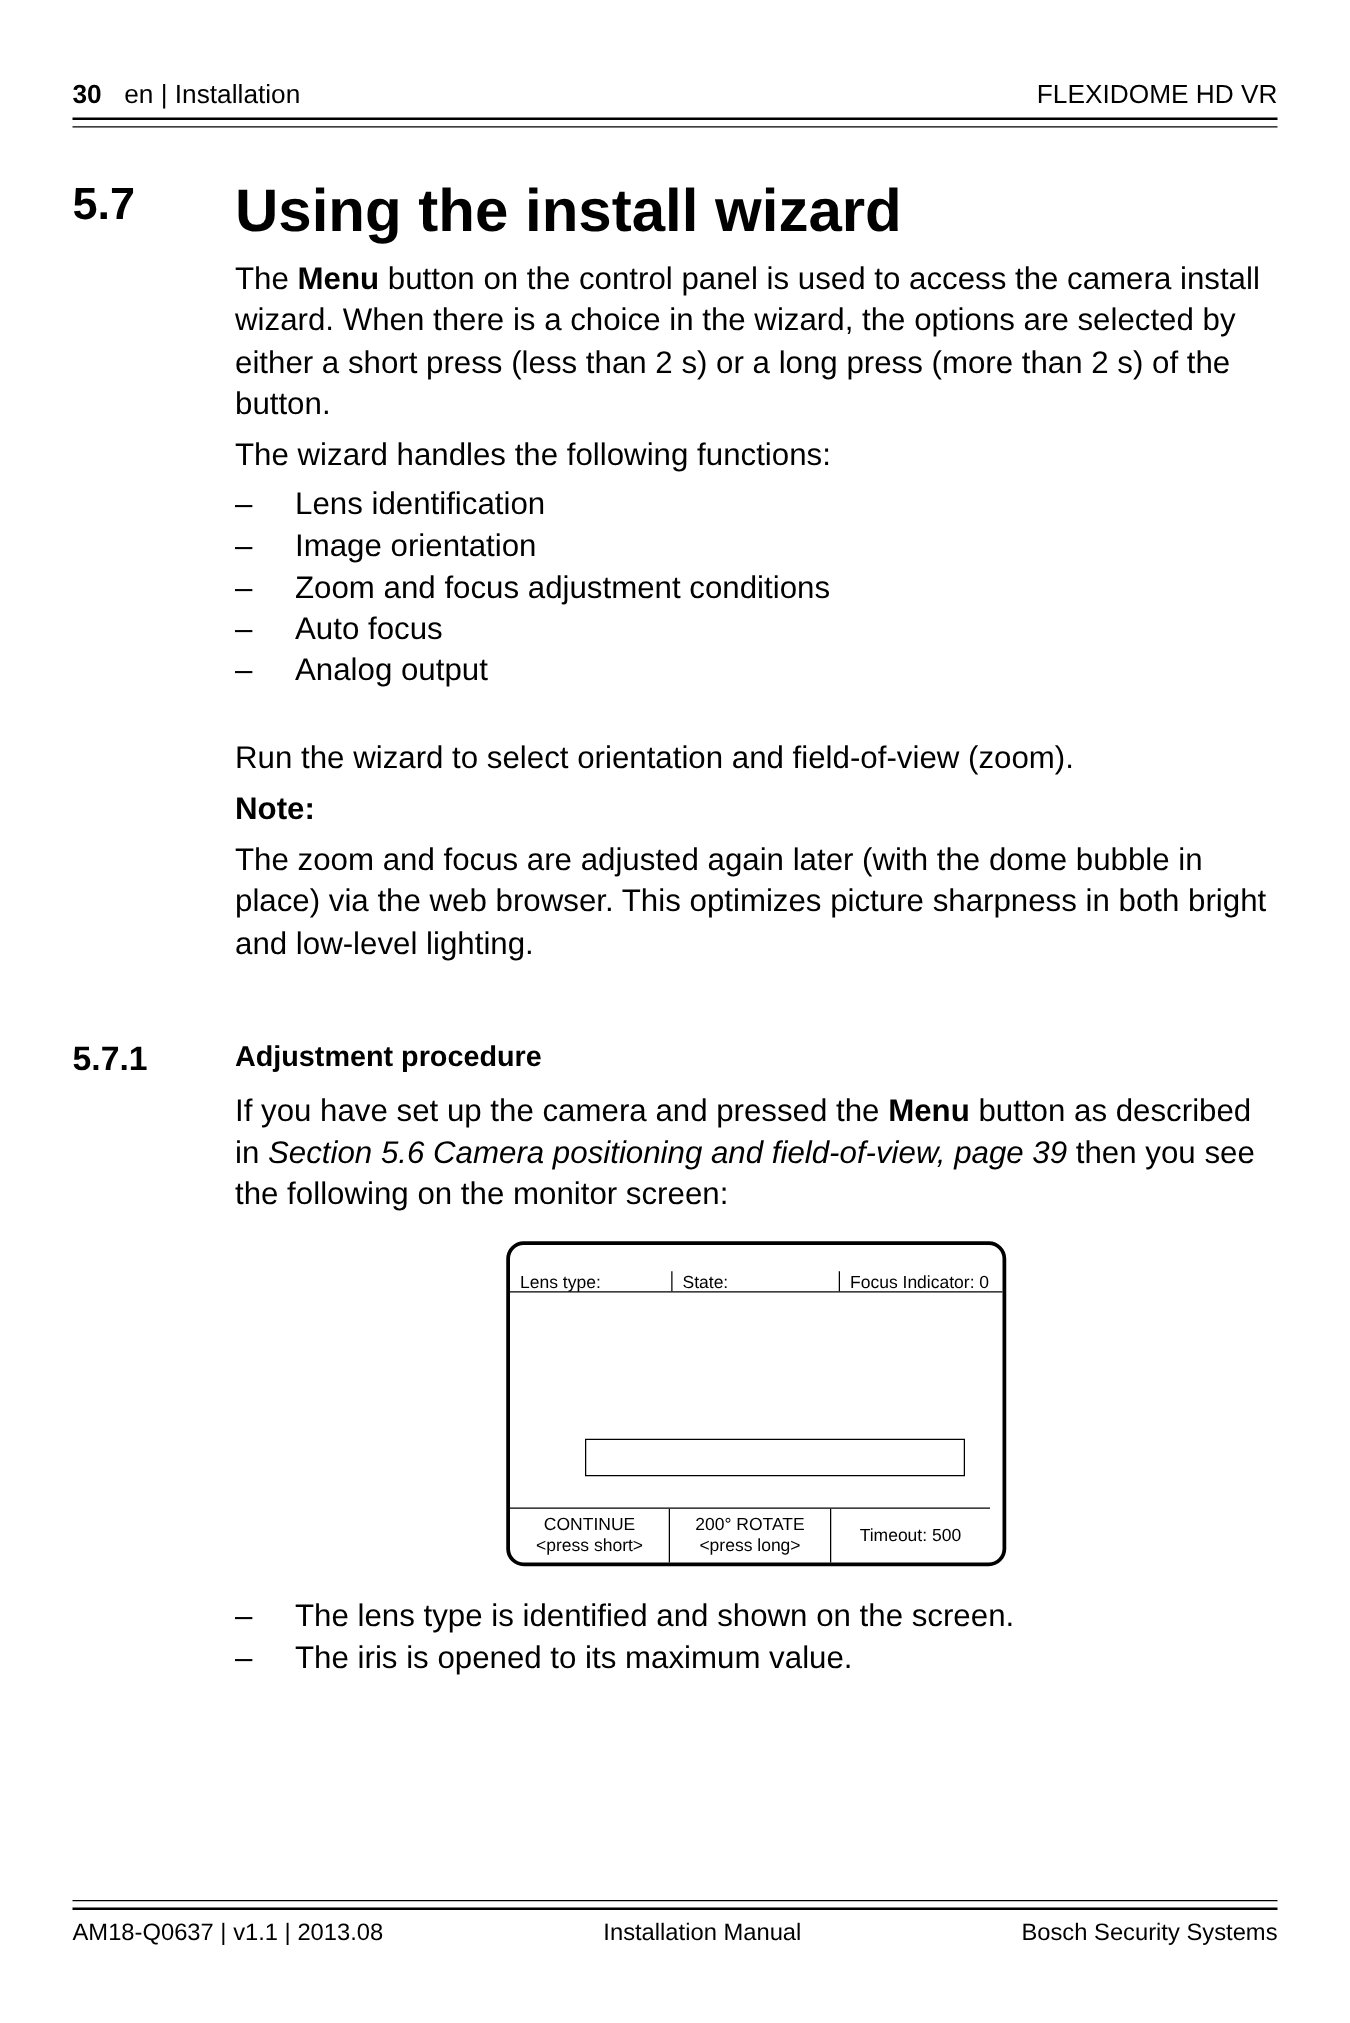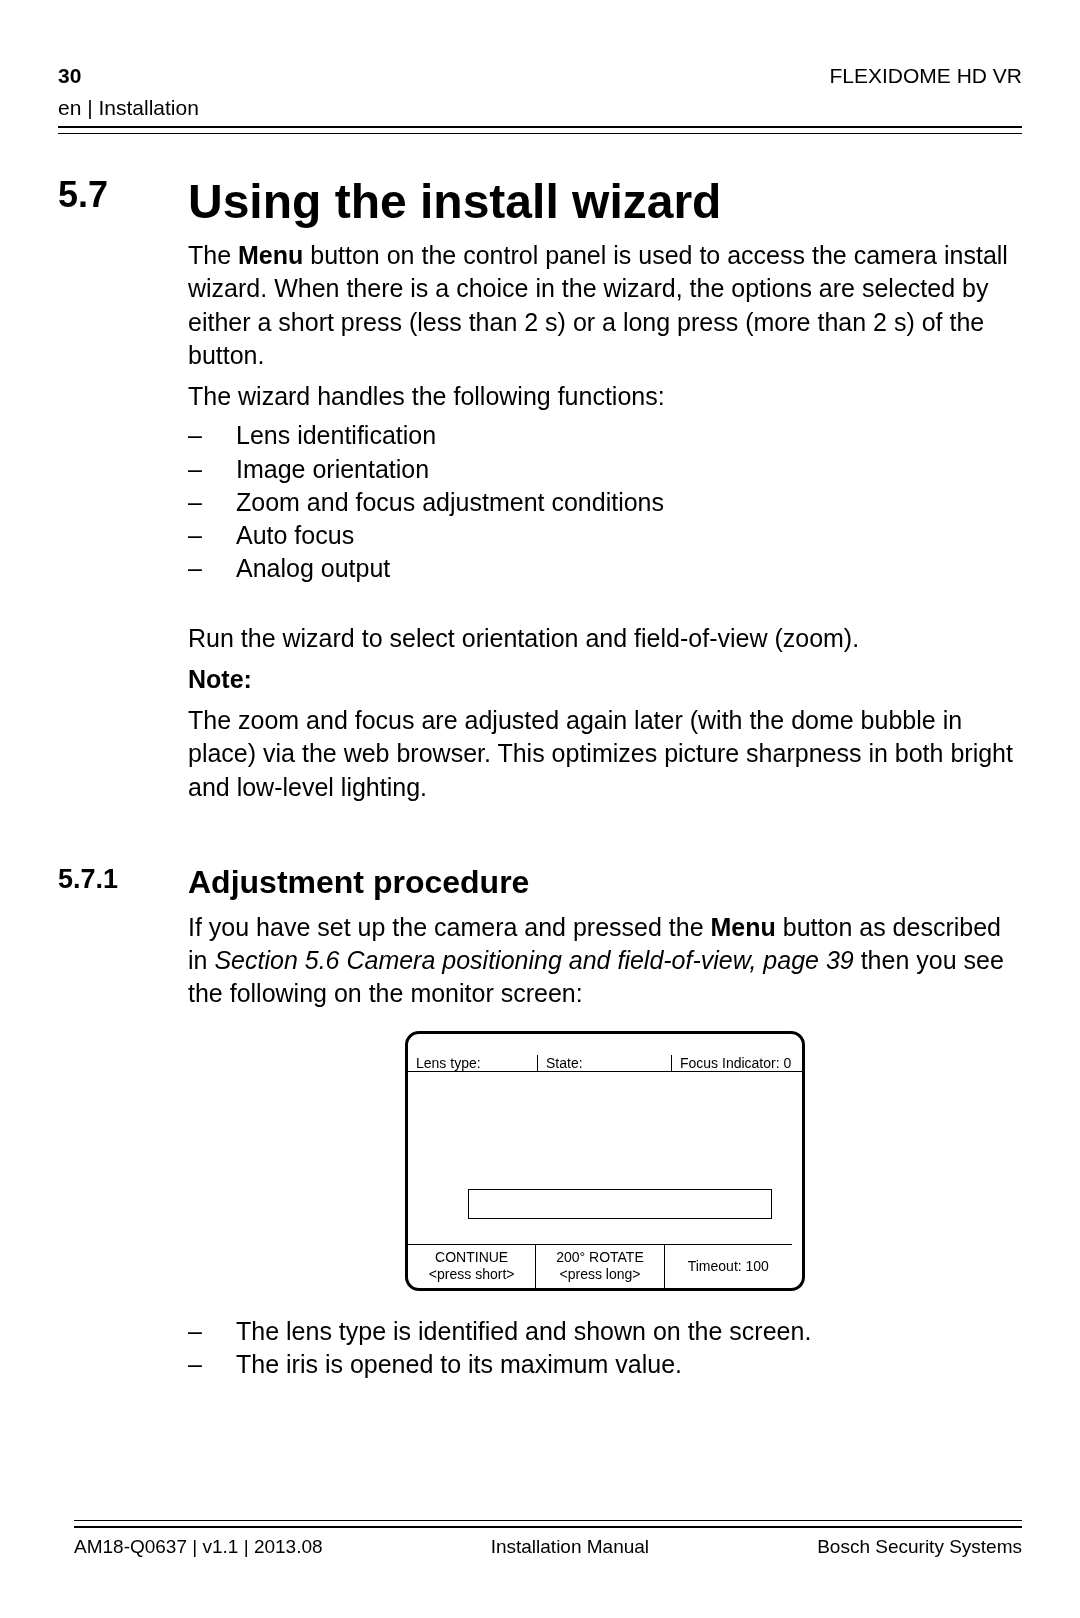--- a/index.html
+++ b/index.html
@@ -15,21 +15,21 @@
       padding: 64px 58px 0 58px;
     }
     .header-row {
       display: flex;
       justify-content: space-between;
       align-items: baseline;
       border-bottom: 2px solid #000;
       padding-bottom: 6px;
       font-size: 21px;
     }
-    .header-left { display: flex; gap: 8px; flex-direction: column; }
+    .header-left { display: flex; gap: 18px; }
     .header-page-num { font-weight: 700; }
     .thin-rule { border-bottom: 1px solid #000; margin-top: 5px; }
 
     .sec-row { display: flex; margin-top: 40px; }
     .sec-num { width: 130px; font-size: 36px; font-weight: 700; flex-shrink: 0; }
     .sec-title { font-size: 48px; font-weight: 700; }
 
     .body-block { margin-left: 130px; font-size: 25px; line-height: 1.33; }
     .body-block p { margin-top: 8px; }
     .body-block p:first-child { margin-top: 10px; }
@@ -38,21 +38,21 @@
     .bullet-item { display: flex; }
     .bullet-dash { width: 48px; flex-shrink: 0; }
     .bullet-text { flex: 1; }
 
     .spacer { height: 28px; }
 
     .note-heading { font-weight: 700; margin-top: 22px; font-size: 25px; }
 
     .sub-row { display: flex; margin-top: 60px; }
     .sub-num { width: 130px; font-size: 27px; font-weight: 700; flex-shrink: 0; }
-    .sub-title { font-size: 32px; font-weight: 700; }
+    .sub-title { font-size: 23px; font-weight: 700; }
 
     .inline-bold { font-weight: 700; }
     .inline-italic { font-style: italic; }
 
     
     .diagram-wrap { margin-left: 130px; display: flex; justify-content: center; margin-top: 20px; }
     .diagram {
       width: 400px; height: 260px;
       border: 3px solid #000; border-radius: 14px;
       position: relative;
@@ -76,21 +76,21 @@
     .bot-cell {
       flex: 1; border-right: 1px solid #000;
       display: flex; flex-direction: column; align-items: center; justify-content: center;
       line-height: 1.2;
     }
     .bot-cell:last-child { border-right: none; }
 
     .after-list { margin-left: 130px; font-size: 25px; margin-top: 24px; line-height: 1.33; }
 
     .footer {
-      position: absolute; left: 74px; right: 58px; bottom: 60px; margin-top: 32px;
+      position: absolute; left: 58px; right: 58px; bottom: 60px; margin-top: 32px;
     }
     .footer .thin-rule { margin-top: 0; margin-bottom: 5px; border-bottom: 1px solid #000; }
     .footer .thick-rule { border-bottom: 2px solid #000; }
     .footer-row {
       display: flex; justify-content: space-between; font-size: 19px; margin-top: 8px;
     }
   </style>
 </head>
 <body>
 
@@ -167,21 +167,21 @@
       <div class="bot-cells">
         <div class="bot-cell">
           <span>CONTINUE</span>
           <span>&lt;press short&gt;</span>
         </div>
         <div class="bot-cell">
           <span>200° ROTATE</span>
           <span>&lt;press long&gt;</span>
         </div>
         <div class="bot-cell">
-          <span>Timeout: 100</span>
+          <span>Timeout: 500</span>
         </div>
       </div>
     </div>
   </div>
 
   <div class="after-list">
     <div class="bullet-item">
         <span class="bullet-dash">–</span>
         <span class="bullet-text">The lens type is identified and shown on the screen.</span>
       </div>

